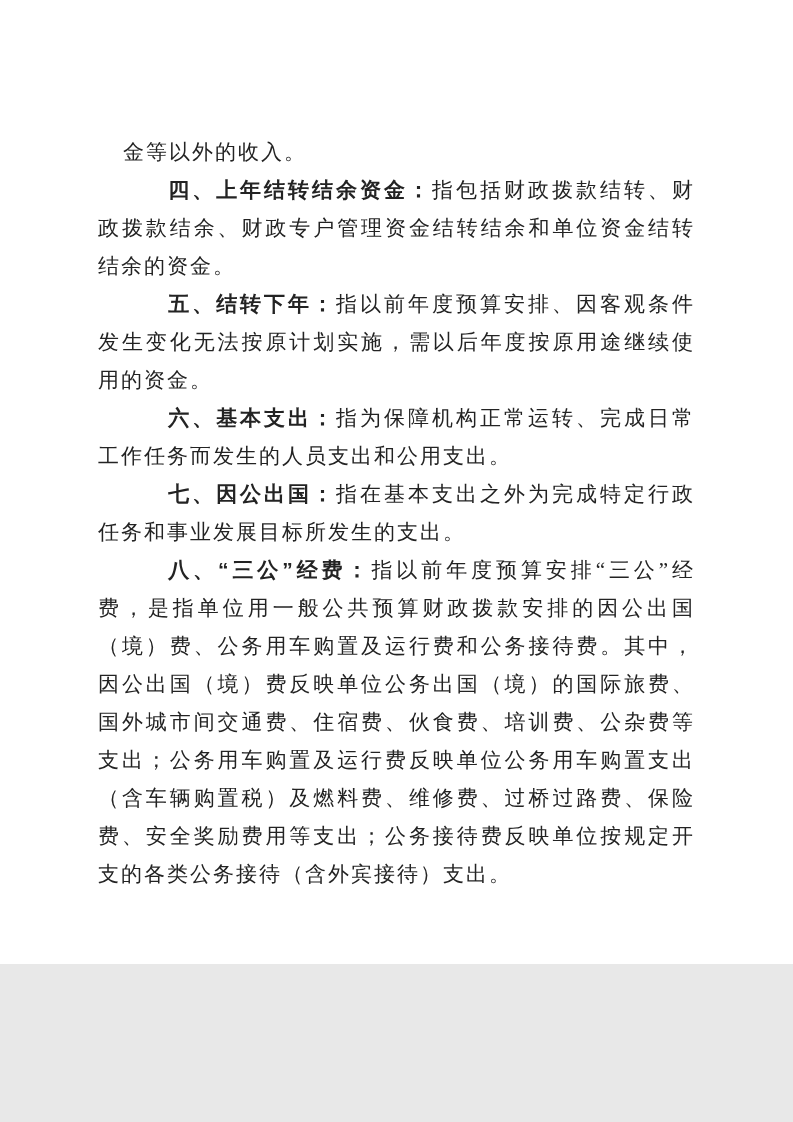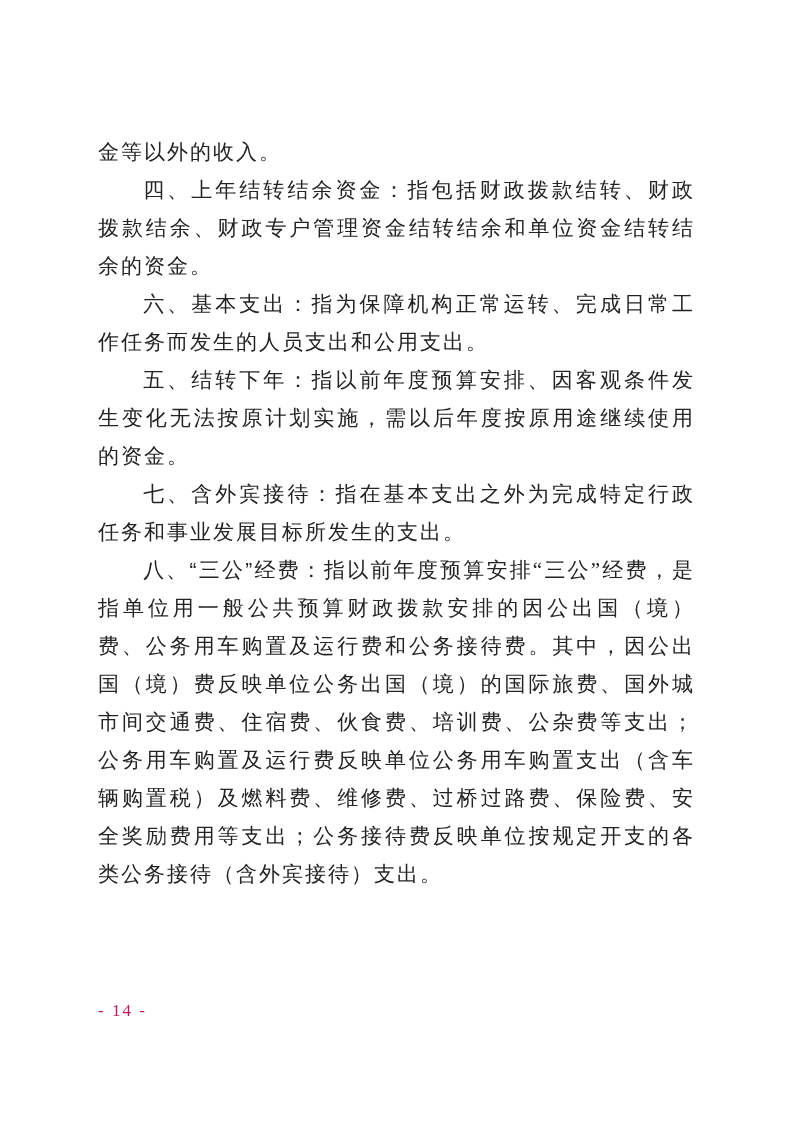--- a/index.html
+++ b/index.html
@@ -3,21 +3,21 @@
 <meta charset="utf-8">
 <style>
   html, body {
     margin: 0;
     padding: 0;
     background: #e8e8e8;
   }
   .page {
     position: relative;
     width: 793px;
-    height: 1122px;
+    height: 964px;
     margin: 0 auto;
     background: #ffffff;
     overflow: hidden;
     font-family: "Liberation Serif", "DejaVu Serif", serif;
     color: #232323;
   }
   .content {
     position: absolute;
     top: 133px;
     left: 98px;
@@ -30,22 +30,23 @@
     letter-spacing: 2px;
     text-align: justify;
     text-justify: inter-ideograph;
     text-align-last: left;
     word-break: break-all;
   }
   .para.indent {
     text-indent: 2.15em;
   }
   .para .lead {
-    font-weight: 400;
+    font-weight: 700;
     font-family: "Liberation Sans", "DejaVu Sans", sans-serif;
+    margin-left: 25px;
   }
   .footer {
     position: absolute;
     left: 98px;
     top: 1001px;
     font-size: 17px;
     letter-spacing: 2px;
     color: #be185d;
     font-family: "Liberation Serif", "DejaVu Serif", serif;
   }
@@ -54,25 +55,25 @@
 <body>
 
 <div class="page">
 
   <div class="content">
 
     <p class="para"><span class="lead"></span><span>金等以外的收入。</span></p>
 
     <p class="para indent"><span class="lead">四、上年结转结余资金：</span><span>指包括财政拨款结转、财政拨款结余、财政专户管理资金结转结余和单位资金结转结余的资金。</span></p>
 
+    <p class="para indent"><span class="lead">五、结转下年：</span><span>指以前年度预算安排、因客观条件发生变化无法按原计划实施，需以后年度按原用途继续使用的资金。</span></p>
+
     <p class="para indent"><span class="lead">六、基本支出：</span><span>指为保障机构正常运转、完成日常工作任务而发生的人员支出和公用支出。</span></p>
 
-    <p class="para indent"><span class="lead">五、结转下年：</span><span>指以前年度预算安排、因客观条件发生变化无法按原计划实施，需以后年度按原用途继续使用的资金。</span></p>
-
-    <p class="para indent"><span class="lead">七、含外宾接待：</span><span>指在基本支出之外为完成特定行政任务和事业发展目标所发生的支出。</span></p>
+    <p class="para indent"><span class="lead">七、因公出国：</span><span>指在基本支出之外为完成特定行政任务和事业发展目标所发生的支出。</span></p>
 
     <p class="para indent"><span class="lead">八、“三公”经费：</span><span>指以前年度预算安排“三公”经费，是指单位用一般公共预算财政拨款安排的因公出国（境）费、公务用车购置及运行费和公务接待费。其中，因公出国（境）费反映单位公务出国（境）的国际旅费、国外城市间交通费、住宿费、伙食费、培训费、公杂费等支出；公务用车购置及运行费反映单位公务用车购置支出（含车辆购置税）及燃料费、维修费、过桥过路费、保险费、安全奖励费用等支出；公务接待费反映单位按规定开支的各类公务接待（含外宾接待）支出。</span></p>
 
 
   </div>
 
   <div class="footer">- 14 -</div>
 
 </div>
 

